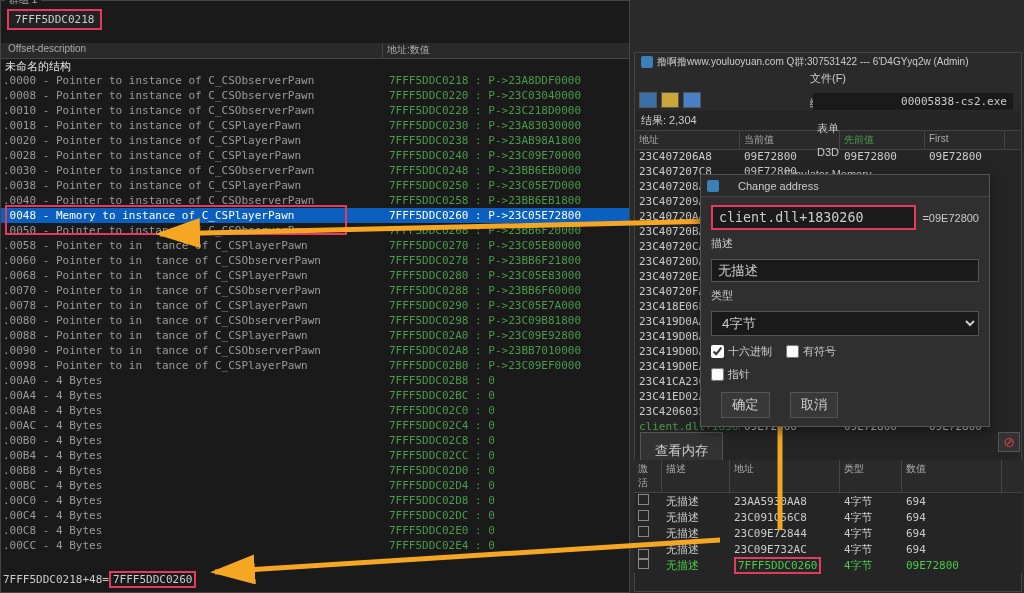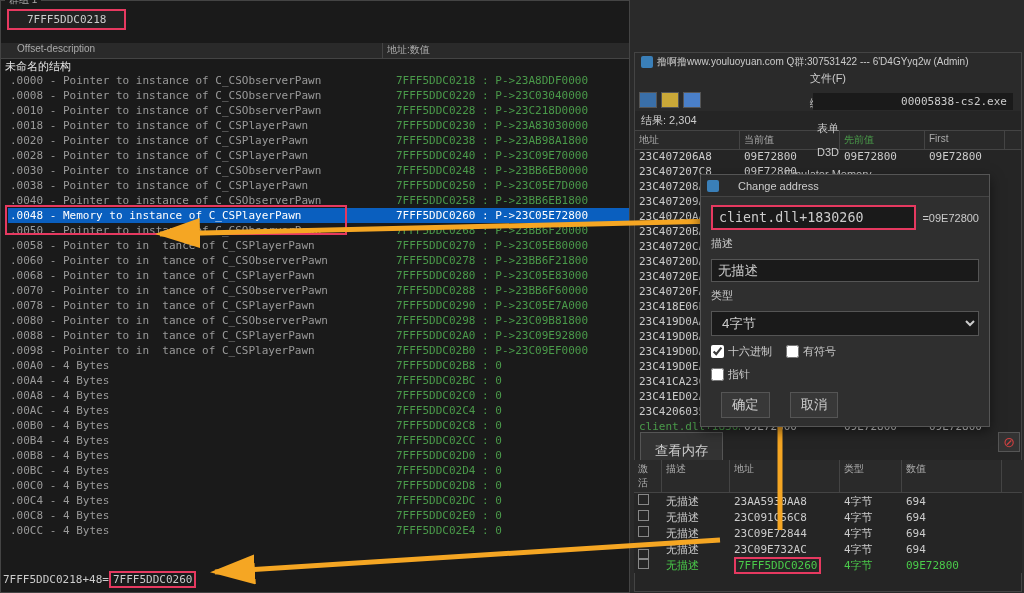--- a/index.html
+++ b/index.html
@@ -17,21 +17,21 @@
   position: absolute;
   left: 0; top: 0;
   width: 630px; height: 593px;
   background: #1a1a1a;
   border: 1px solid #444;
 }
 .top-input-box {
   position: absolute;
   top: 8px; left: 6px;
   border: 2px solid #e63960;
-  padding: 2px 18px;
+  padding: 2px 6px;
   background: #222;
   color: #ccc;
   font-family: "Consolas", monospace;
 }
 .group-label {
   position: absolute;
   top: -8px; left: 4px;
   font-size: 10px;
   color: #aaa;
   background: #1a1a1a;
@@ -40,31 +40,31 @@
 .table-header {
   position: absolute;
   top: 42px; left: 0; right: 0;
   height: 16px;
   background: #2a2a2a;
   border-bottom: 1px solid #444;
   color: #aaa;
   font-size: 10px;
   display: flex;
 }
-.th1 { width: 382px; padding-left: 16px; border-right: 1px solid #444; }
+.th1 { width: 382px; padding-left: 7px; border-right: 1px solid #444; }
 .th2 { padding-left: 4px; }
 .struct-title {
   position: absolute;
   top: 58px; left: 4px;
   color: #e8e8e8;
   font-size: 11px;
 }
 .struct-list {
   position: absolute;
-  top: 72px; left: 7px; right: 0;
+  top: 72px; left: 0; right: 0;
   font-family: "Consolas", monospace;
   font-size: 11px;
   line-height: 15px;
 }
 .struct-row {
   display: flex;
   height: 15px;
   white-space: pre;
 }
 .struct-row .offset-desc { width: 388px; color: #9a9a9a; padding-left: 2px; }
@@ -320,20 +320,21 @@
       <div class="struct-row"><div class="offset-desc">.0040 - Pointer to instance of C_CSObserverPawn</div><div class="addr-val">7FFF5DDC0258 : P-&gt;23BB6EB1800</div></div>
       <div class="struct-row selected"><div class="offset-desc">.0048 - Memory to instance of C_CSPlayerPawn</div><div class="addr-val">7FFF5DDC0260 : P-&gt;23C05E72800</div></div>
       <div class="struct-row"><div class="offset-desc">.0050 - Pointer to instance of C_CSObserverPawn</div><div class="addr-val">7FFF5DDC0268 : P-&gt;23BB6F20000</div></div>
       <div class="struct-row"><div class="offset-desc">.0058 - Pointer to in  tance of C_CSPlayerPawn</div><div class="addr-val">7FFF5DDC0270 : P-&gt;23C05E80000</div></div>
       <div class="struct-row"><div class="offset-desc">.0060 - Pointer to in  tance of C_CSObserverPawn</div><div class="addr-val">7FFF5DDC0278 : P-&gt;23BB6F21800</div></div>
       <div class="struct-row"><div class="offset-desc">.0068 - Pointer to in  tance of C_CSPlayerPawn</div><div class="addr-val">7FFF5DDC0280 : P-&gt;23C05E83000</div></div>
       <div class="struct-row"><div class="offset-desc">.0070 - Pointer to in  tance of C_CSObserverPawn</div><div class="addr-val">7FFF5DDC0288 : P-&gt;23BB6F60000</div></div>
       <div class="struct-row"><div class="offset-desc">.0078 - Pointer to in  tance of C_CSPlayerPawn</div><div class="addr-val">7FFF5DDC0290 : P-&gt;23C05E7A000</div></div>
       <div class="struct-row"><div class="offset-desc">.0080 - Pointer to in  tance of C_CSObserverPawn</div><div class="addr-val">7FFF5DDC0298 : P-&gt;23C09B81800</div></div>
       <div class="struct-row"><div class="offset-desc">.0088 - Pointer to in  tance of C_CSPlayerPawn</div><div class="addr-val">7FFF5DDC02A0 : P-&gt;23C09E92800</div></div>
+      <div class="struct-row"><div class="offset-desc">.0090 - Pointer to in  tance of C_CSObserverPawn</div><div class="addr-val">7FFF5DDC02A8 : P-&gt;23BB7010000</div></div>
       <div class="struct-row"><div class="offset-desc">.0098 - Pointer to in  tance of C_CSPlayerPawn</div><div class="addr-val">7FFF5DDC02B0 : P-&gt;23C09EF0000</div></div>
       <div class="struct-row"><div class="offset-desc">.00A0 - 4 Bytes</div><div class="addr-val">7FFF5DDC02B8 : 0</div></div>
       <div class="struct-row"><div class="offset-desc">.00A4 - 4 Bytes</div><div class="addr-val">7FFF5DDC02BC : 0</div></div>
       <div class="struct-row"><div class="offset-desc">.00A8 - 4 Bytes</div><div class="addr-val">7FFF5DDC02C0 : 0</div></div>
       <div class="struct-row"><div class="offset-desc">.00AC - 4 Bytes</div><div class="addr-val">7FFF5DDC02C4 : 0</div></div>
       <div class="struct-row"><div class="offset-desc">.00B0 - 4 Bytes</div><div class="addr-val">7FFF5DDC02C8 : 0</div></div>
       <div class="struct-row"><div class="offset-desc">.00B4 - 4 Bytes</div><div class="addr-val">7FFF5DDC02CC : 0</div></div>
       <div class="struct-row"><div class="offset-desc">.00B8 - 4 Bytes</div><div class="addr-val">7FFF5DDC02D0 : 0</div></div>
       <div class="struct-row"><div class="offset-desc">.00BC - 4 Bytes</div><div class="addr-val">7FFF5DDC02D4 : 0</div></div>
       <div class="struct-row"><div class="offset-desc">.00C0 - 4 Bytes</div><div class="addr-val">7FFF5DDC02D8 : 0</div></div>

